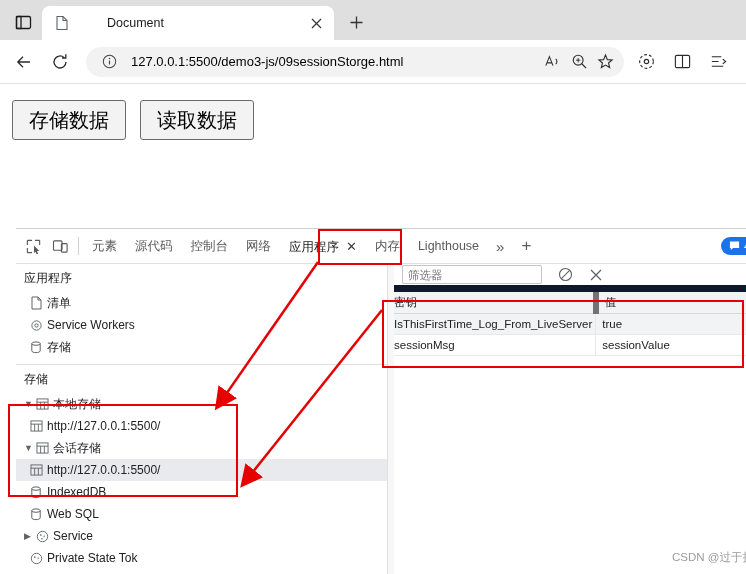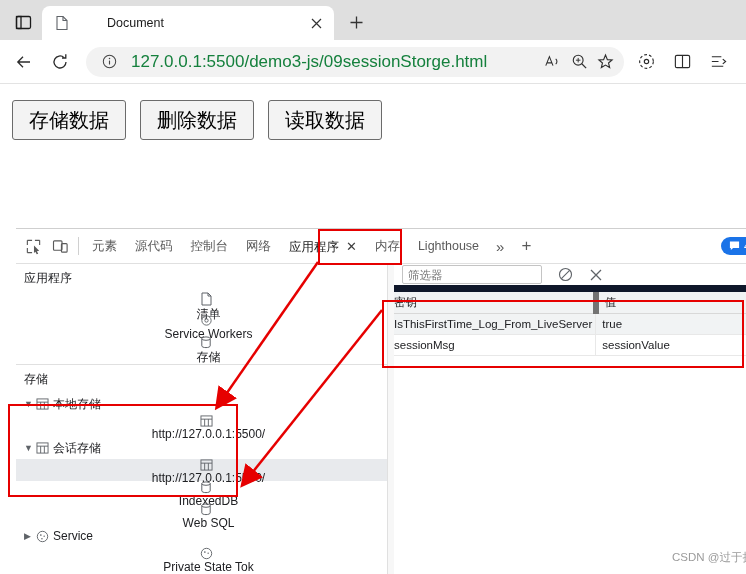--- a/index.html
+++ b/index.html
@@ -85,22 +85,22 @@
     background: #f2f2f2;
     border-radius: 16px;
     display: flex;
     align-items: center;
     padding: 0 6px 0 10px;
     margin: 0 6px;
     box-sizing: border-box;
   }
   .omnibox .url {
     flex: 1;
-    font-size: 17px;
-    color: #15803d;
+    font-size: 13px;
+    color: #000000;
     margin-left: 9px;
     white-space: nowrap;
     overflow: hidden;
   }
   .omni-icon {
     width: 26px; height: 26px;
     display:flex; align-items:center; justify-content:center;
     color:#303030;
     flex:none;
   }
@@ -210,21 +210,21 @@
   .tree-row {
     display: flex;
     align-items: center;
     height: 22px;
     font-size: 12px;
     color: #202124;
     padding-left: 8px;
     box-sizing: border-box;
     white-space: nowrap;
   }
-  .tree-row.indent1 { padding-left: 14px; flex-direction: column; }
+  .tree-row.indent1 { padding-left: 14px; }
   .tree-row.selected { background: #e8eaed; }
   .tw { width: 12px; display:inline-block; flex:none; color:#5f6368; font-size:9px; }
   .ti { width: 17px; flex:none; display:flex; align-items:center; color:#5f6368;}
   .divider-line {
     height: 1px; background:#e0e0e0; margin: 6px 0 0 0;
   }
 
   .dt-right {
     flex: 1;
     display: flex;
@@ -394,21 +394,20 @@
   <div class="tb-btn">
     <svg width="19" height="19" viewBox="0 0 20 20">
       <path d="M3 5h10 M3 10h7 M3 15h12" stroke="#2b2b2b" stroke-width="1.2"></path>
       <path d="M14.5 7.5 L17.5 10 L14.5 12.5" stroke="#2b2b2b" stroke-width="1.2" fill="none"></path>
     </svg>
   </div>
 </div>
 
 <div class="page">
   <button class="page-btn">存储数据</button>
-  <button class="page-btn">删除数据</button>
   <button class="page-btn">读取数据</button>
 </div>
 
 <div class="devtools">
 
   <div class="dt-tabbar">
     <div class="dt-icon-btn">
       <svg width="17" height="17" viewBox="0 0 18 18">
         <path d="M2.5 2.5h5 M2.5 2.5v5 M15.5 2.5h-5 M15.5 2.5v5 M2.5 15.5h5 M2.5 15.5v-5" stroke="#5a5a5a" stroke-width="1.2" fill="none"></path>
         <path d="M9.5 8 L15 13.5 L12.6 14 L14 16.6 L12.4 17.3 L11 14.6 L9.5 16z" fill="#5a5a5a"></path>

